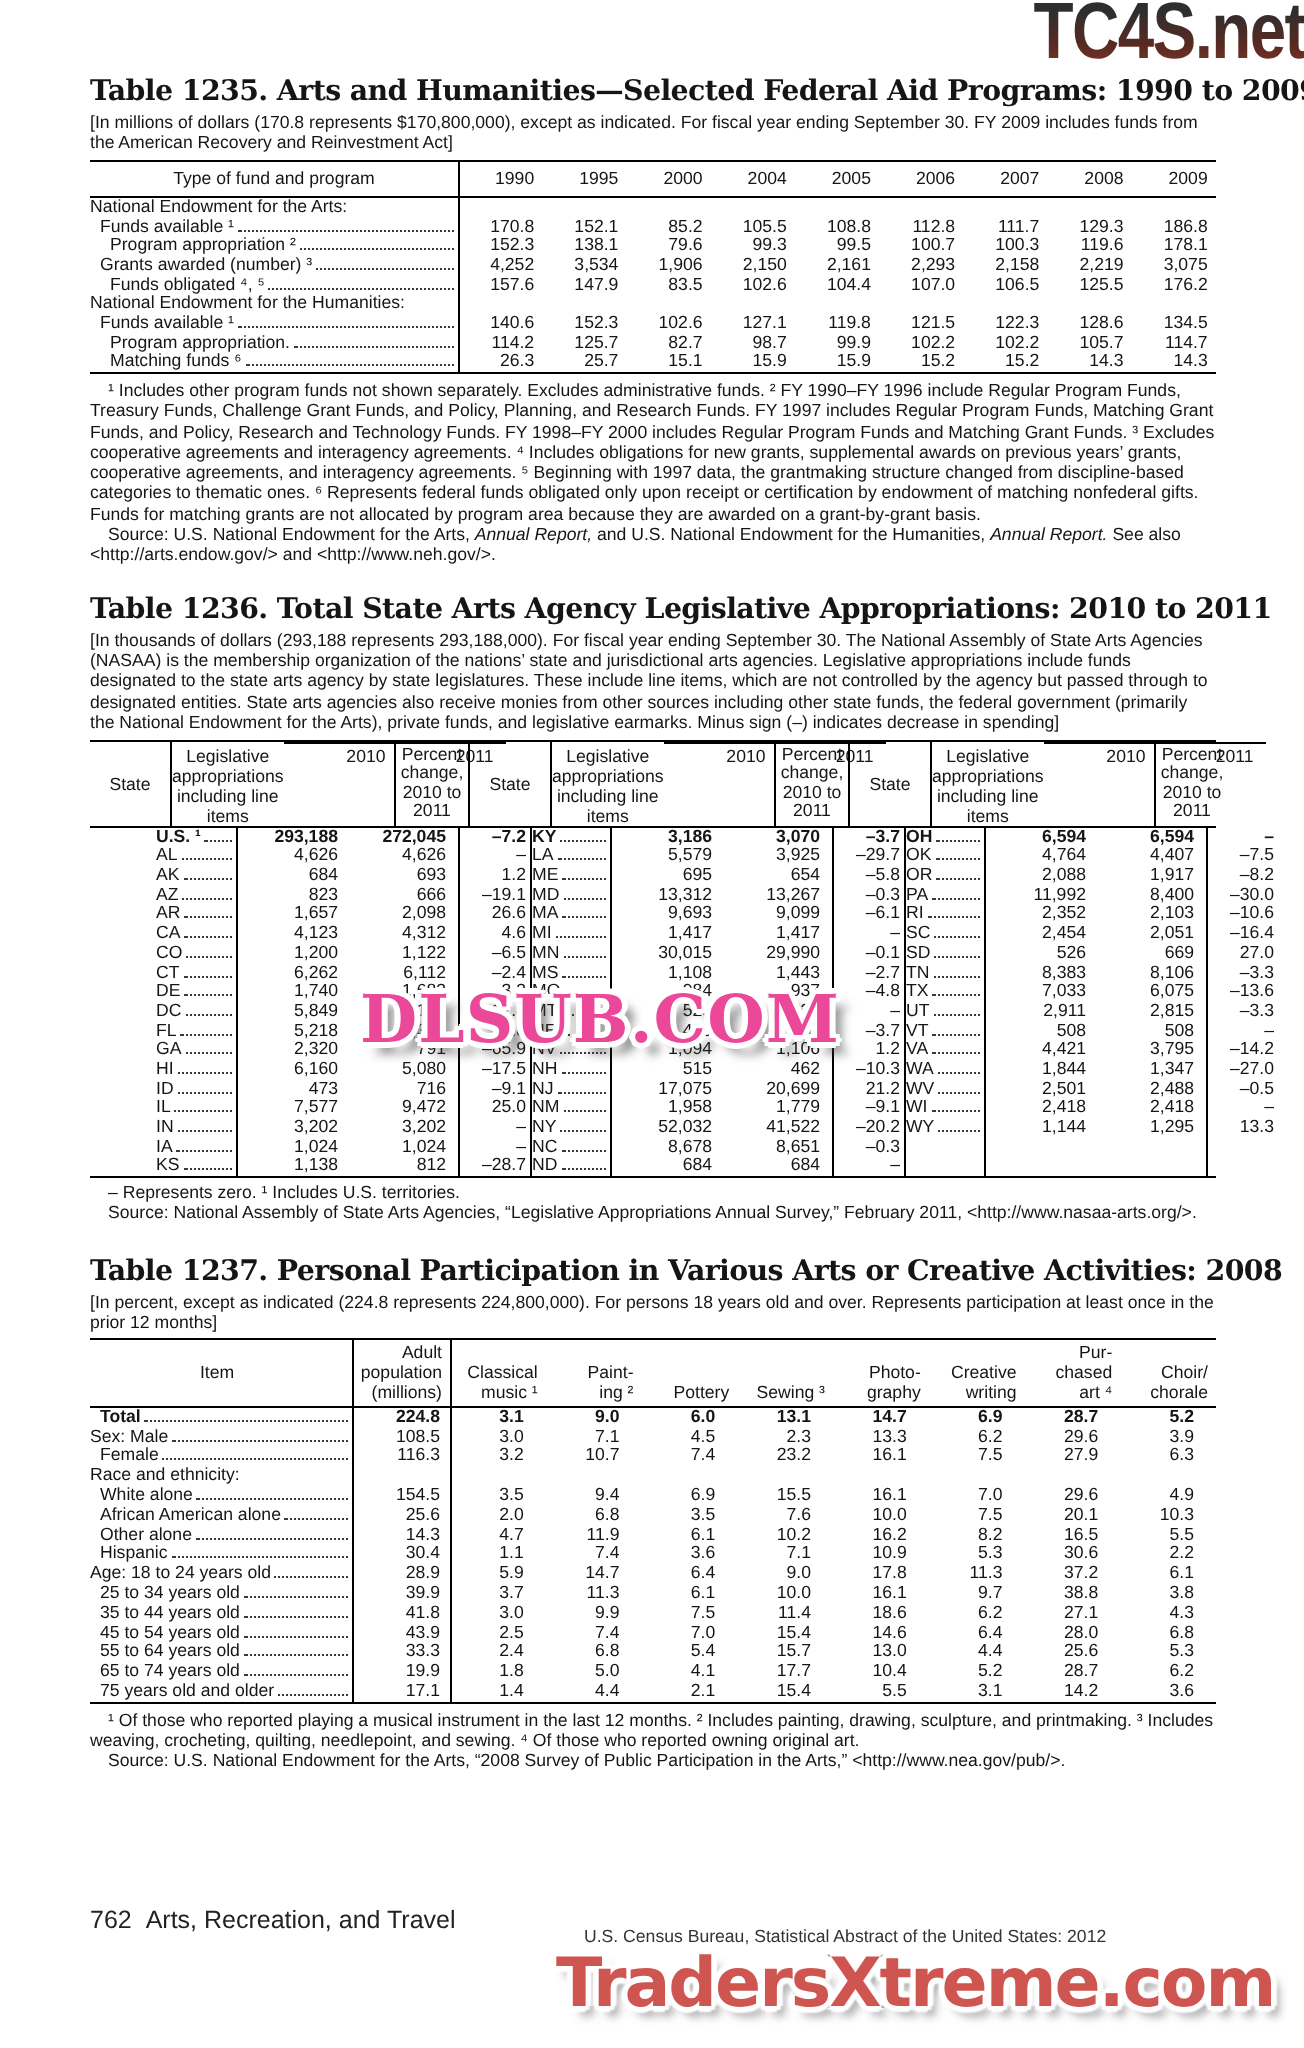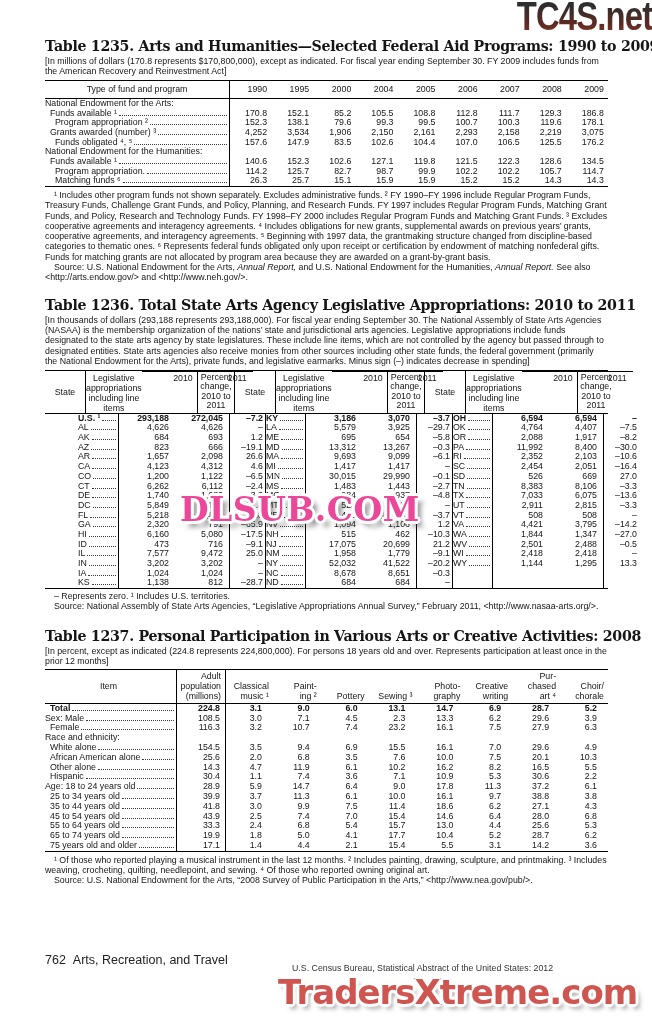--- a/index.html
+++ b/index.html
@@ -437,21 +437,21 @@
             <div class="c num vpc bl">–16.4</div>
           </div>
           <div class="r g1236">
             <div class="c stub c-st" style="padding-left: 0px;">
               <span>CO</span>
               <span class="lead"></span>
             </div>
             <div class="c num v10 bl">1,200</div>
             <div class="c num v11">1,122</div>
             <div class="c num vpc bl">–6.5</div>
-            <div class="c stub c-st bl" style="padding-left: 0px; font-family: Liberation Serif, serif;">
+            <div class="c stub c-st bl" style="padding-left: 0px;">
               <span>MN</span>
               <span class="lead"></span>
             </div>
             <div class="c num v10 bl">30,015</div>
             <div class="c num v11">29,990</div>
             <div class="c num vpc bl">–0.1</div>
             <div class="c stub c-st bl" style="padding-left: 0px;">
               <span>SD</span>
               <span class="lead"></span>
             </div>
@@ -464,21 +464,21 @@
               <span>CT</span>
               <span class="lead"></span>
             </div>
             <div class="c num v10 bl">6,262</div>
             <div class="c num v11">6,112</div>
             <div class="c num vpc bl">–2.4</div>
             <div class="c stub c-st bl" style="padding-left: 0px;">
               <span>MS</span>
               <span class="lead"></span>
             </div>
-            <div class="c num v10 bl">1,483</div>
+            <div class="c num v10 bl">1,108</div>
             <div class="c num v11">1,443</div>
             <div class="c num vpc bl">–2.7</div>
             <div class="c stub c-st bl" style="padding-left: 0px;">
               <span>TN</span>
               <span class="lead"></span>
             </div>
             <div class="c num v10 bl">8,383</div>
             <div class="c num v11">8,106</div>
             <div class="c num vpc bl">–3.3</div>
           </div>

